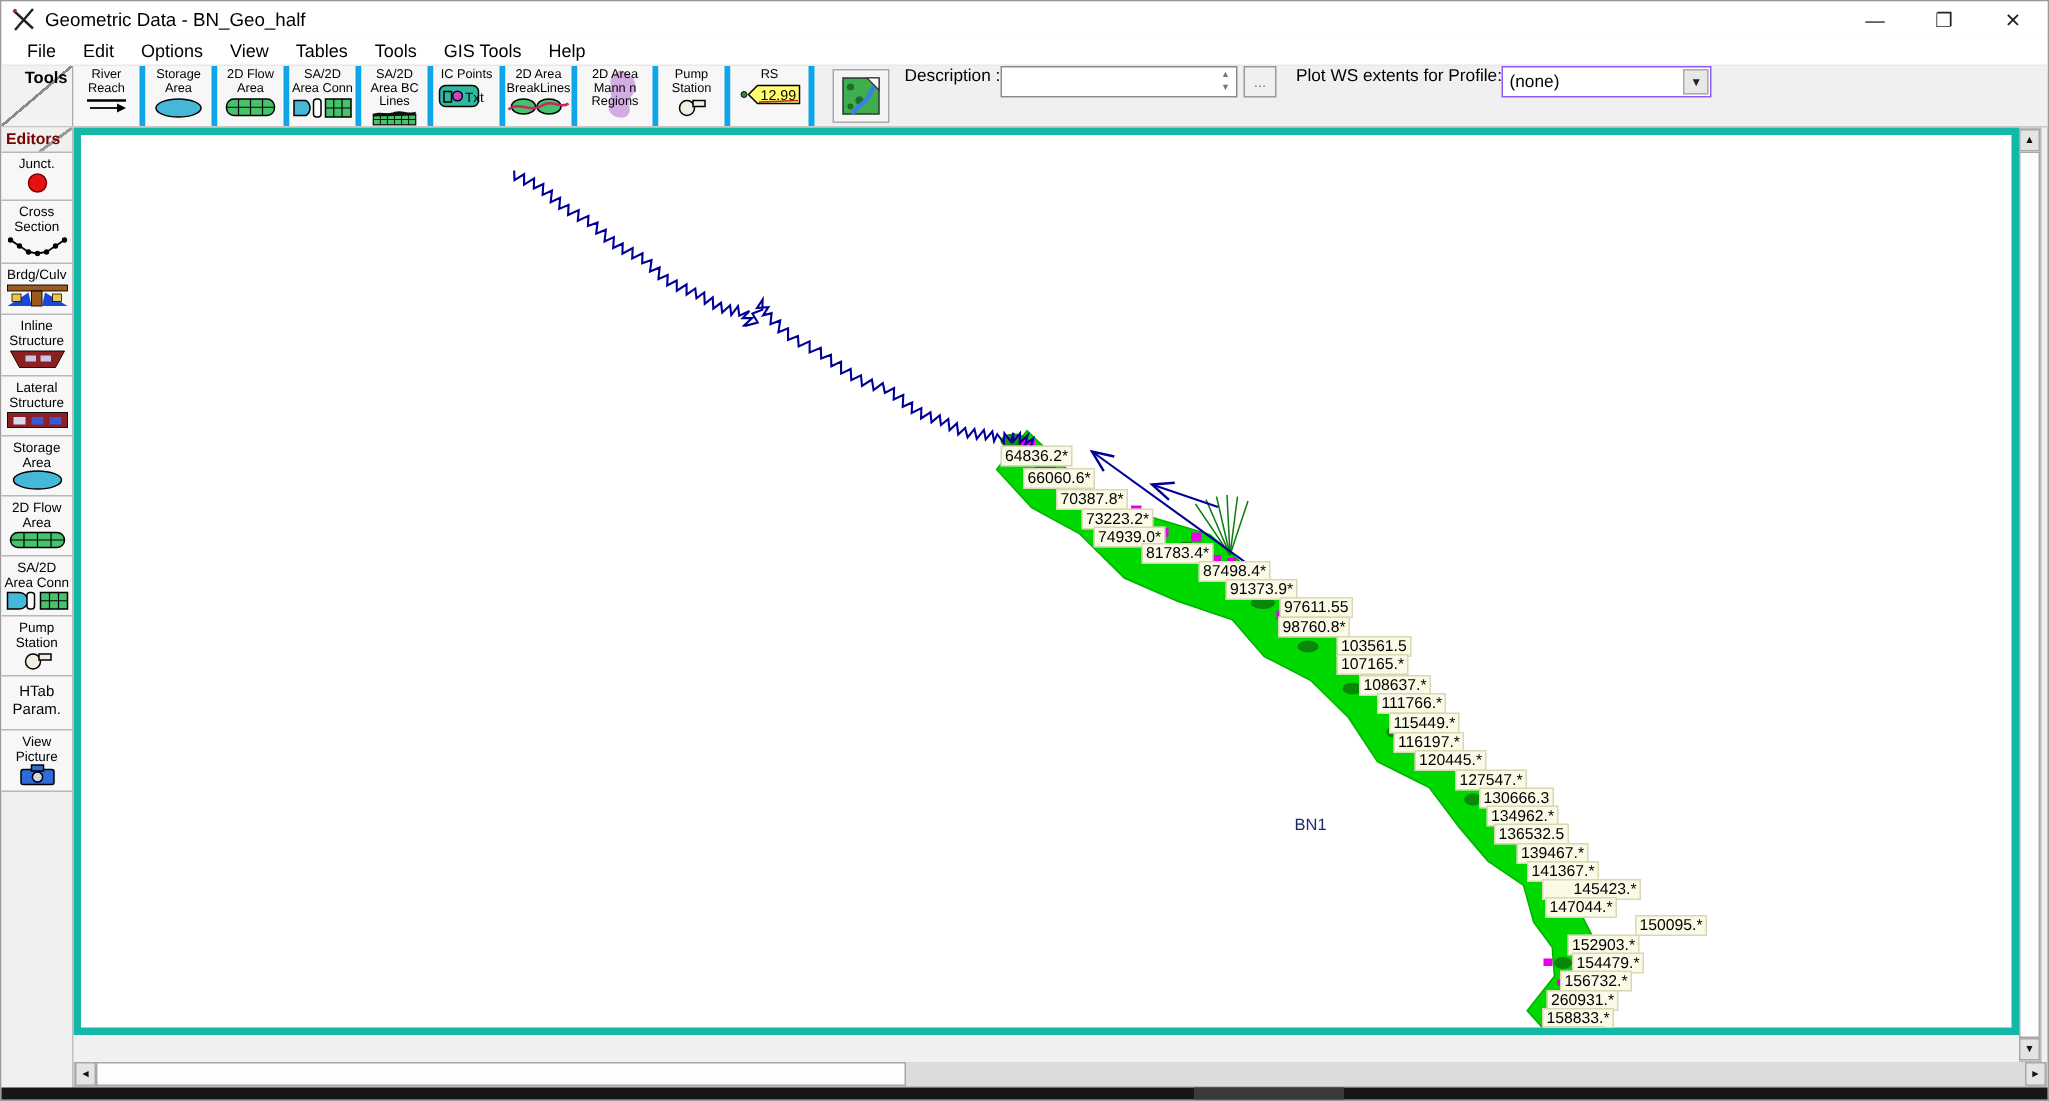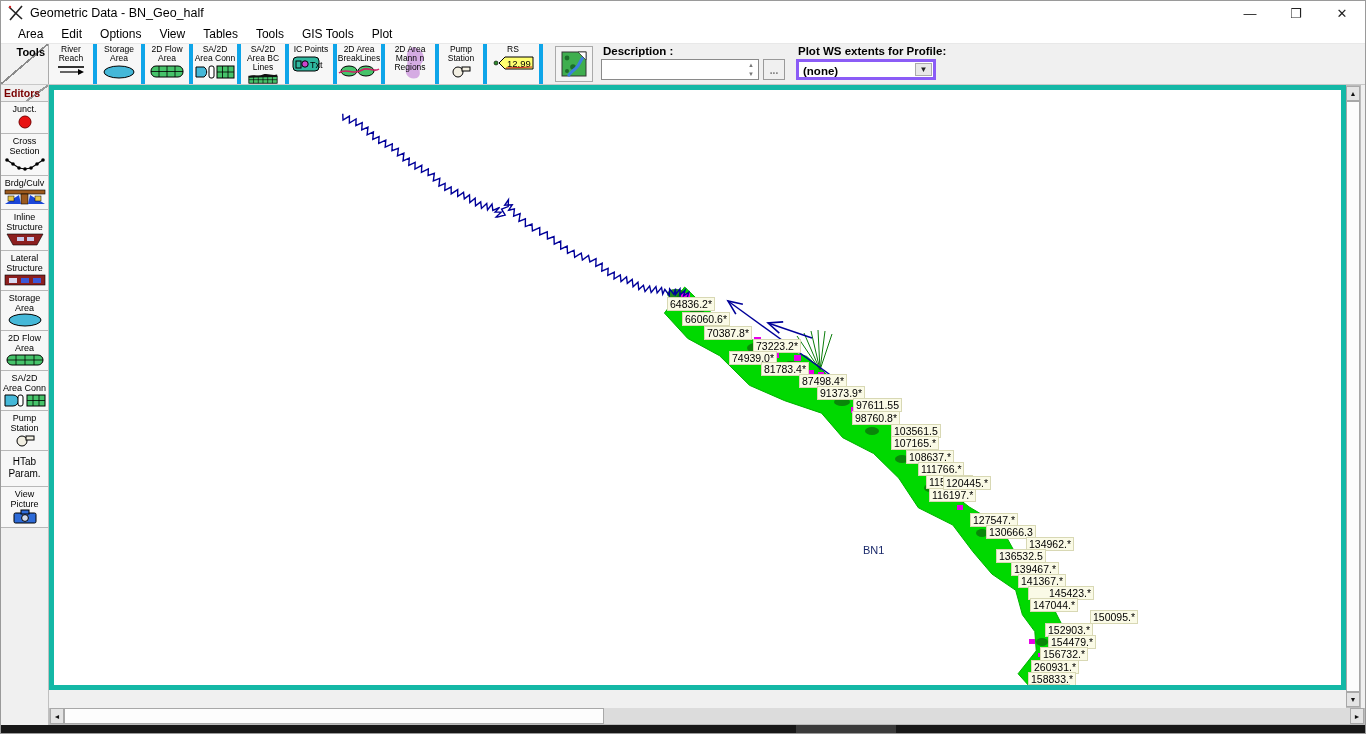--- a/index.html
+++ b/index.html
@@ -25,29 +25,29 @@
       border-right:1px solid #aaa; }
   .tb-corner span { position:absolute; top:2px; right:3px; font-size:11px; font-weight:bold; }
   .tb-btn { width:48px; border-right:4px solid #0ea5e9; background:#f7f7f7; display:flex; flex-direction:column; align-items:center; justify-content:flex-start; padding-top:1px; position:relative; }
   .tb-btn .lbl { font-size:8.5px; line-height:9px; text-align:center; white-space:normal; }
   .tb-btn .ic { margin-top:1px; }
   .tb-btn.wide { width:54px; }
   .tb-btn.rs { width:56px; }
   .tb-gap { width:12px; }
   .tb-mapbtn { width:38px; margin:2px 0; border:1px solid #aaa; background:#f4f4f4; display:flex; align-items:center; justify-content:center; }
   .tb-fields { display:flex; align-items:flex-start; padding-left:8px; }
-  .field-col { display:flex; flex-direction:column;font-weight:bold; }
+  .field-col { display:flex; flex-direction:row; }
   .field-label { font-size:11.5px; margin:1px 0 2px 2px; }
   .desc-row { display:flex; align-items:center; }
   .desc-input { width:158px; height:21px; border:1px solid #8a8a8a; background:#fff; font-size:11px; padding:0 14px 0 3px; position:relative; }
   .spin { position:absolute; right:1px; top:1px; width:12px; height:17px; display:flex; flex-direction:column; }
   .spin div { flex:1; font-size:6px; color:#777; display:flex; align-items:center; justify-content:center; }
   .dots-btn { width:22px; height:21px; margin-left:4px; border:1px solid #9a9a9a; background:#f0f0f0; font-size:10px; color:#777; display:flex; align-items:flex-end; justify-content:center; padding-bottom:3px; }
   .profile-col { margin-left:11px; }
-  .profile-select { width:140px; height:21px; border:3px solid #8b5cf6; background:#fff; font-size:11.5px; display:flex; align-items:flex-end; position:relative; padding-left:4px; }
+  .profile-select { width:140px; height:21px; border:1px solid #8b5cf6; background:#fff; font-size:11.5px; display:flex; align-items:center; position:relative; padding-left:4px; }
   .dd-arrow { position:absolute; right:1px; top:1px; bottom:1px; width:17px; background:#e8e8e8; border:1px solid #aaa; display:flex; align-items:center; justify-content:center; font-size:8px; color:#222; }
 
   
   .main { flex:1 1 auto; display:flex; }
   .sidebar { width:48px; background:#f0f0f0; display:flex; flex-direction:column; border-right:1px solid #c0c0c0; }
   .sb-header { font-size:10.5px; font-weight:bold; color:#7a0000; padding:2px 0 2px 3px; position:relative;
       background:linear-gradient(to bottom right, transparent 47%, #9a9a9a 47%, #9a9a9a 55%, transparent 55%) top right/22px 16px no-repeat; }
   .sb-btn { border-top:1px solid #b8b8b8; background:#f7f7f7; display:flex; flex-direction:column; align-items:center; padding:2px 0 3px 0; }
   .sb-btn .lbl { font-size:9px; line-height:10px; text-align:center; }
   .sb-filler { flex:1 1 auto; border-top:1px solid #b8b8b8; }
@@ -87,28 +87,28 @@
     </svg>
     <span class="title-text">Geometric Data - BN_Geo_half</span>
     <div class="win-controls">
       <div class="win-btn">—</div>
       <div class="win-btn">❐</div>
       <div class="win-btn">✕</div>
     </div>
   </div>
 
   <div class="menubar" id="menubar">
-      <div class="menu-item">Area</div>
+      <div class="menu-item">File</div>
       <div class="menu-item">Edit</div>
       <div class="menu-item">Options</div>
       <div class="menu-item">View</div>
       <div class="menu-item">Tables</div>
       <div class="menu-item">Tools</div>
       <div class="menu-item">GIS Tools</div>
-      <div class="menu-item">Plot</div>
+      <div class="menu-item">Help</div>
     </div>
 
   <div class="toolbar">
     <div class="tb-corner">
       <span>Tools</span>
     </div>
 
     <div class="tb-btn">
       <div class="lbl">River Reach</div>
       <svg class="ic" width="30" height="12" viewBox="0 0 30 12">
@@ -382,37 +382,37 @@
               <line x1="811" y1="310" x2="674" y2="211" stroke="#000099" stroke-width="1.4"></line>
               <path d="M 688.8615639588896 214.33675241752138 L 674 211 L 681.8330854624083 224.06303074093478" fill="none" stroke="#000099" stroke-width="1.6"></path>
               <line x1="758" y1="248" x2="714" y2="233" stroke="#000099" stroke-width="1.4"></line>
               <path d="M 729.1871862012283 231.8383738599627 L 714 233 L 725.3150990677707 243.1964961181052" fill="none" stroke="#000099" stroke-width="1.6"></path>
               <circle cx="898" cy="403" r="7" fill="none" stroke="#000099" stroke-width="1.6"></circle>
               <path d="M 894 406 L 901 399 M 895 400 L 902 405" stroke="#000099" stroke-width="1.4" fill="none"></path>
             </svg>
         <div class="xs-label" style="left: 613px; top: 207px;">64836.2*</div>
             <div class="xs-label" style="left: 628px; top: 222px;">66060.6*</div>
             <div class="xs-label" style="left: 650px; top: 236px;">70387.8*</div>
-            <div class="xs-label" style="left: 699px; top: 249px;">73223.2*</div>
+            <div class="xs-label" style="left: 667px; top: 249px;">73223.2*</div>
             <div class="xs-label" style="left: 675px; top: 261px;">74939.0*</div>
             <div class="xs-label" style="left: 707px; top: 272px;">81783.4*</div>
             <div class="xs-label" style="left: 745px; top: 284px;">87498.4*</div>
             <div class="xs-label" style="left: 763px; top: 296px;">91373.9*</div>
             <div class="xs-label" style="left: 799px; top: 308px;">97611.55</div>
             <div class="xs-label" style="left: 798px; top: 321px;">98760.8*</div>
             <div class="xs-label" style="left: 837px; top: 334px;">103561.5</div>
             <div class="xs-label" style="left: 837px; top: 346px;">107165.*</div>
             <div class="xs-label" style="left: 852px; top: 360px;">108637.*</div>
             <div class="xs-label" style="left: 864px; top: 372px;">111766.*</div>
             <div class="xs-label" style="left: 872px; top: 385px;">115449.*</div>
             <div class="xs-label" style="left: 875px; top: 398px;">116197.*</div>
-            <div class="xs-label" style="left: 889px; top: 386px;">120445.*</div>
+            <div class="xs-label" style="left: 889px; top: 410px;">120445.*</div>
             <div class="xs-label" style="left: 916px; top: 423px;">127547.*</div>
             <div class="xs-label" style="left: 932px; top: 435px;">130666.3</div>
-            <div class="xs-label" style="left: 937px; top: 447px; margin-left: 35px;">134962.*</div>
+            <div class="xs-label" style="left: 937px; top: 447px;">134962.*</div>
             <div class="xs-label" style="left: 942px; top: 459px;">136532.5</div>
             <div class="xs-label" style="left: 957px; top: 472px;">139467.*</div>
             <div class="xs-label" style="left: 964px; top: 484px;">141367.*</div>
             <div class="xs-label" style="left: 974px; top: 496px; padding-left: 20px;">145423.*</div>
             <div class="xs-label" style="left: 976px; top: 508px;">147044.*</div>
             <div class="xs-label" style="left: 1036px; top: 520px;">150095.*</div>
             <div class="xs-label" style="left: 991px; top: 533px;">152903.*</div>
             <div class="xs-label" style="left: 994px; top: 545px;">154479.*</div>
             <div class="xs-label" style="left: 986px; top: 557px;">156732.*</div>
             <div class="xs-label" style="left: 977px; top: 570px;">260931.*</div>

